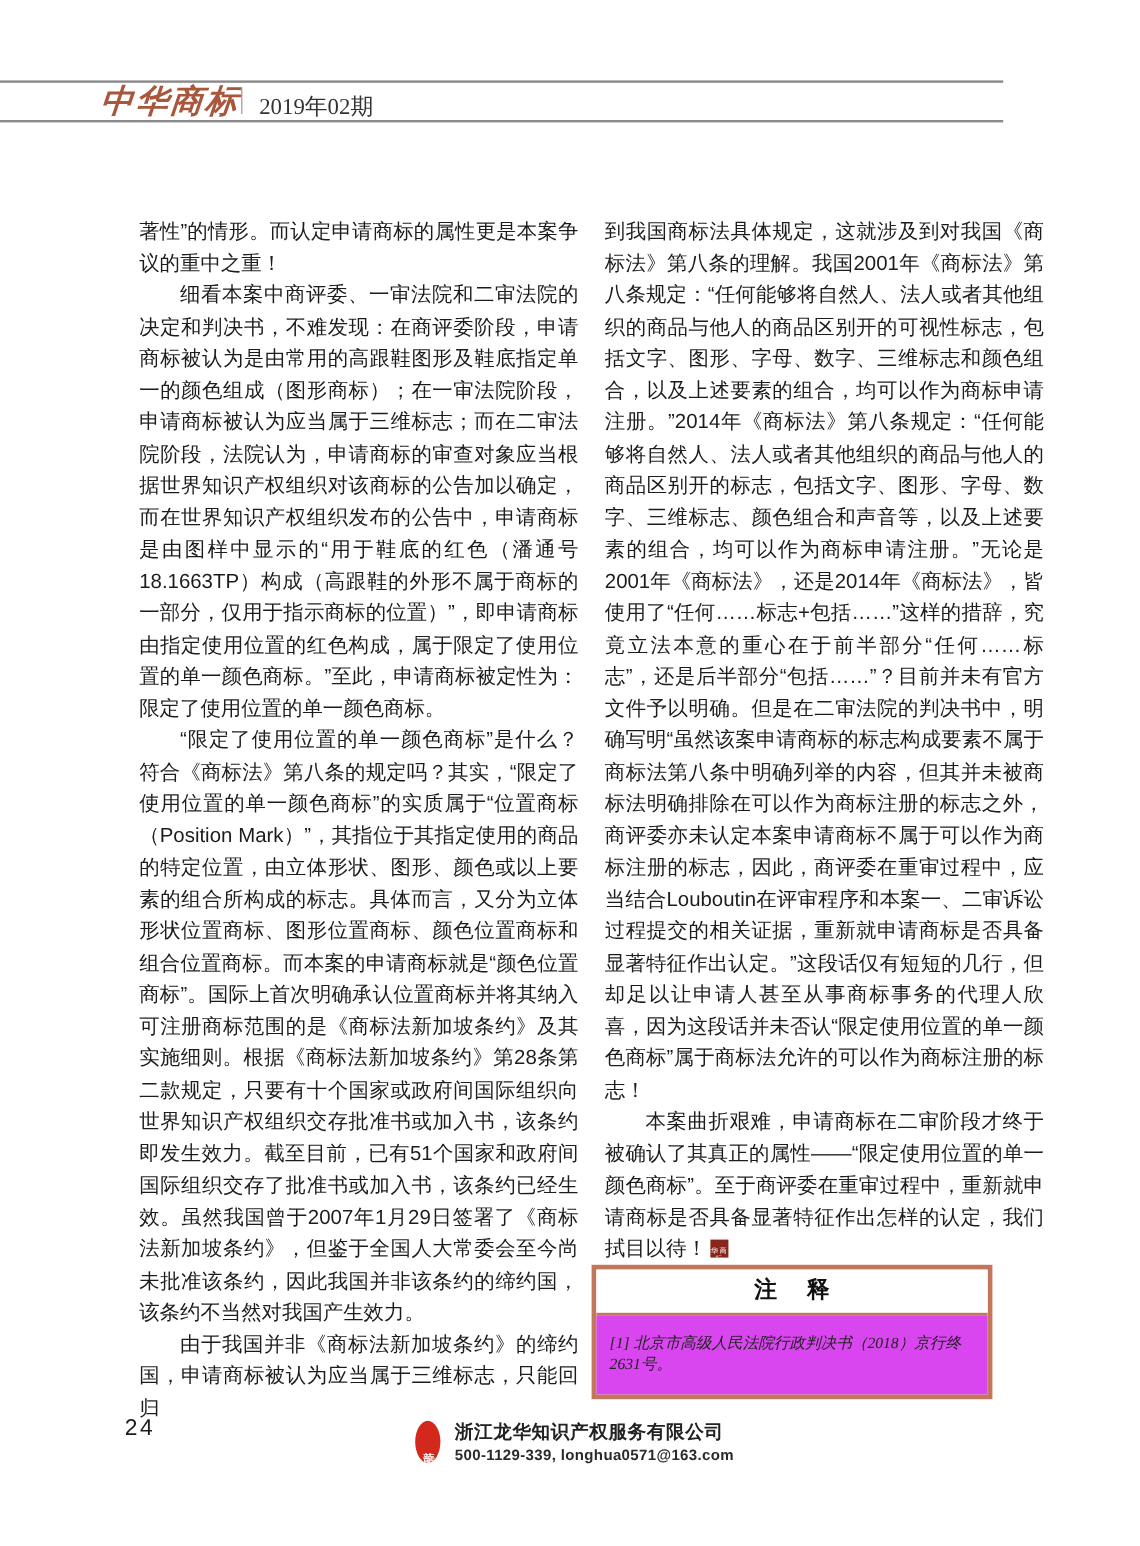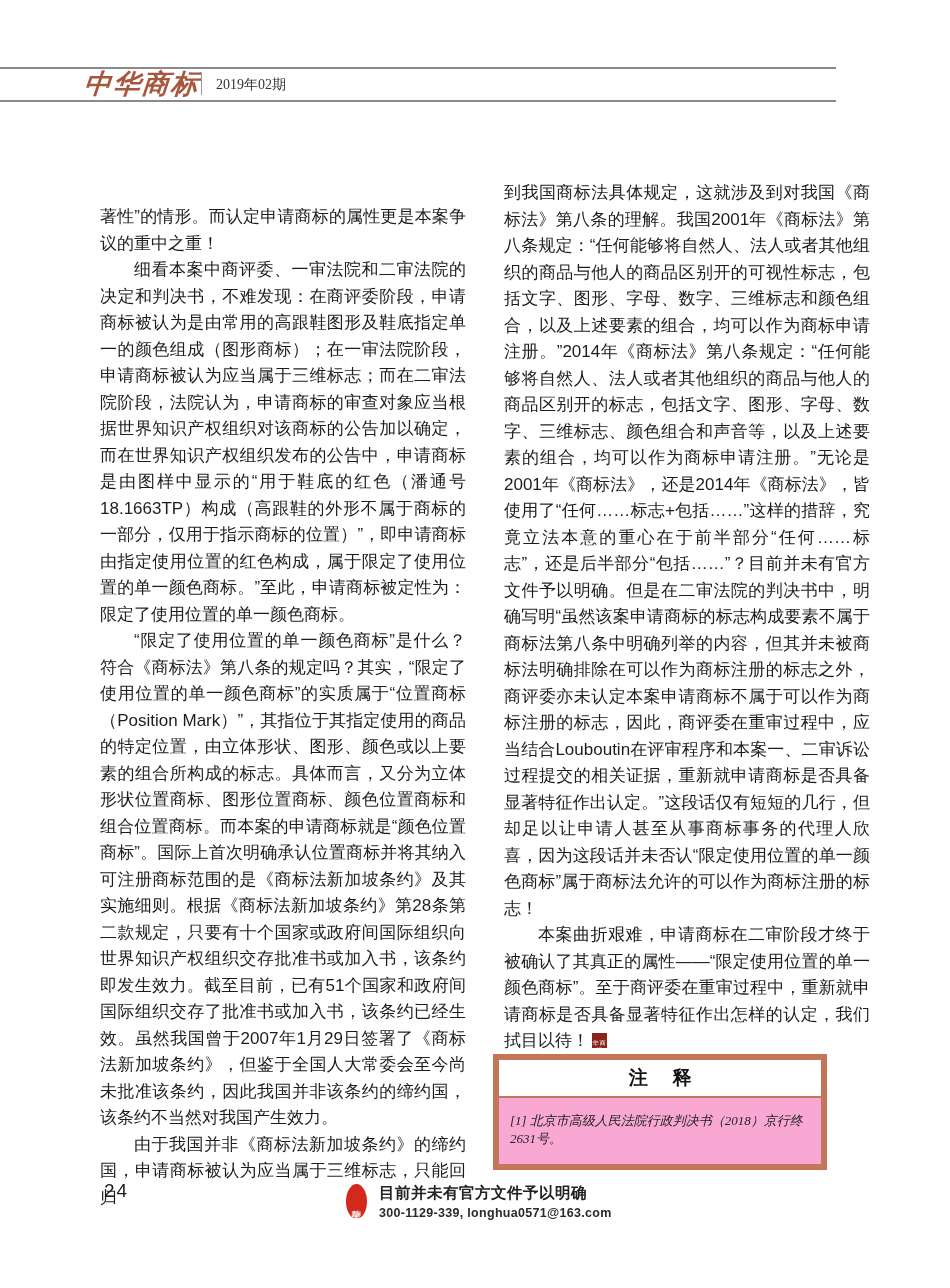--- a/index.html
+++ b/index.html
@@ -13,45 +13,45 @@
   .rule.bottom { top:100px; width:836px; }
   .logo {
     position:absolute; left:84px; top:66px; width:120px;
     font-family:"Liberation Serif", serif; font-weight:bold; font-style:italic;
     font-size:27px; letter-spacing:2px; transform:skewX(-5deg);
     white-space:nowrap;
   }
   .header-divider { position:absolute; left:201px; top:73px; width:1px; height:22px; background:#9a9a9a; }
   .issue {
     position:absolute; left:216px; top:76px;
-    font-family:"Liberation Serif", serif; font-size:14px; color:#333;
+    font-family:"Liberation Serif", serif; font-size:19px; color:#333;
   }
   
   .col {
     position:absolute; top:180px; width:366px;
     font-size:17px; line-height:26.5px; text-align:justify;
   }
-  .col.left { left:100px;margin-top:24px; }
+  .col.left { left:116px; }
   .col.right { left:504px; }
   .para { margin:0; }
   .para.indent { text-indent:2em; }
   .end-mark {
     display:inline-block; width:15px; height:15px; margin-left:3px;
     vertical-align:-2px; color:#fff; font-size:6px; line-height:7px;
     text-align:center; word-break:break-all; overflow:hidden; letter-spacing:1px;
   }
   .author-line {
     margin:12px 0 0; text-indent:2em; text-align:left;
     font-family:"Liberation Serif", serif; font-style:italic;
     font-size:14.5px; color:#333;
   }
   
   .notes-box {
     position:absolute; left:493px; top:1054px; width:334px;
-    box-sizing:border-box; border:6px solid #0f172a; background:#ffffff;
+    box-sizing:border-box; border:4px solid #0f172a; background:#ffffff;
   }
   .notes-title {
     height:36px; line-height:36px; text-align:center;
     font-family:"Liberation Serif", serif; font-size:19px; font-weight:bold;
     letter-spacing:10px; padding-left:10px; color:#111;
     border-bottom:2px solid #c3765a; background:#ffffff;
   }
   .notes-body { padding:14px 11px 16px; }
   .note-item {
     margin:0; font-family:"Liberation Serif", serif; font-style:italic;
@@ -96,23 +96,23 @@
     </div>
 
   <div class="col right" id="col-right">
   <p class="para">到我国商标法具体规定，这就涉及到对我国《商标法》第八条的理解。我国2001年《商标法》第八条规定：“任何能够将自然人、法人或者其他组织的商品与他人的商品区别开的可视性标志，包括文字、图形、字母、数字、三维标志和颜色组合，以及上述要素的组合，均可以作为商标申请注册。”2014年《商标法》第八条规定：“任何能够将自然人、法人或者其他组织的商品与他人的商品区别开的标志，包括文字、图形、字母、数字、三维标志、颜色组合和声音等，以及上述要素的组合，均可以作为商标申请注册。”无论是2001年《商标法》，还是2014年《商标法》，皆使用了“任何……标志+包括……”这样的措辞，究竟立法本意的重心在于前半部分“任何……标志”，还是后半部分“包括……”？目前并未有官方文件予以明确。但是在二审法院的判决书中，明确写明“虽然该案申请商标的标志构成要素不属于商标法第八条中明确列举的内容，但其并未被商标法明确排除在可以作为商标注册的标志之外，商评委亦未认定本案申请商标不属于可以作为商标注册的标志，因此，商评委在重审过程中，应当结合Louboutin在评审程序和本案一、二审诉讼过程提交的相关证据，重新就申请商标是否具备显著特征作出认定。”这段话仅有短短的几行，但却足以让申请人甚至从事商标事务的代理人欣喜，因为这段话并未否认“限定使用位置的单一颜色商标”属于商标法允许的可以作为商标注册的标志！</p>
       <p class="para indent">本案曲折艰难，申请商标在二审阶段才终于被确认了其真正的属性——“限定使用位置的单一颜色商标”。至于商评委在重审过程中，重新就申请商标是否具备显著特征作出怎样的认定，我们拭目以待！<span class="end-mark" style="background: rgb(138, 37, 28);">中华商标</span></p>
       <p class="author-line">作者单位：北京市集佳律师事务所</p>
     </div>
 
   <div class="notes-box" style="border-color: rgb(195, 118, 90);">
     <div class="notes-title" style="border-bottom-color: rgb(195, 118, 90);">注 释</div>
-    <div class="notes-body" id="notes-body" style="background: #f9a8d4;">
+    <div class="notes-body" id="notes-body" style="background: #d946ef;">
         <p class="note-item">[1] 北京市高级人民法院行政判决书（2018）京行终2631号。</p>
       </div>
   </div>
 
   <div class="page-number">24</div>
   <div class="company-seal" style="background: rgb(211, 40, 28);">龍華</div>
-  <div class="company-name">目前并未有官方文件予以明确</div>
-  <div class="company-contact">300-1129-339, longhua0571@163.com</div>
+  <div class="company-name">浙江龙华知识产权服务有限公司</div>
+  <div class="company-contact">500-1129-339, longhua0571@163.com</div>
 
 </div>
 
 </body></html>

